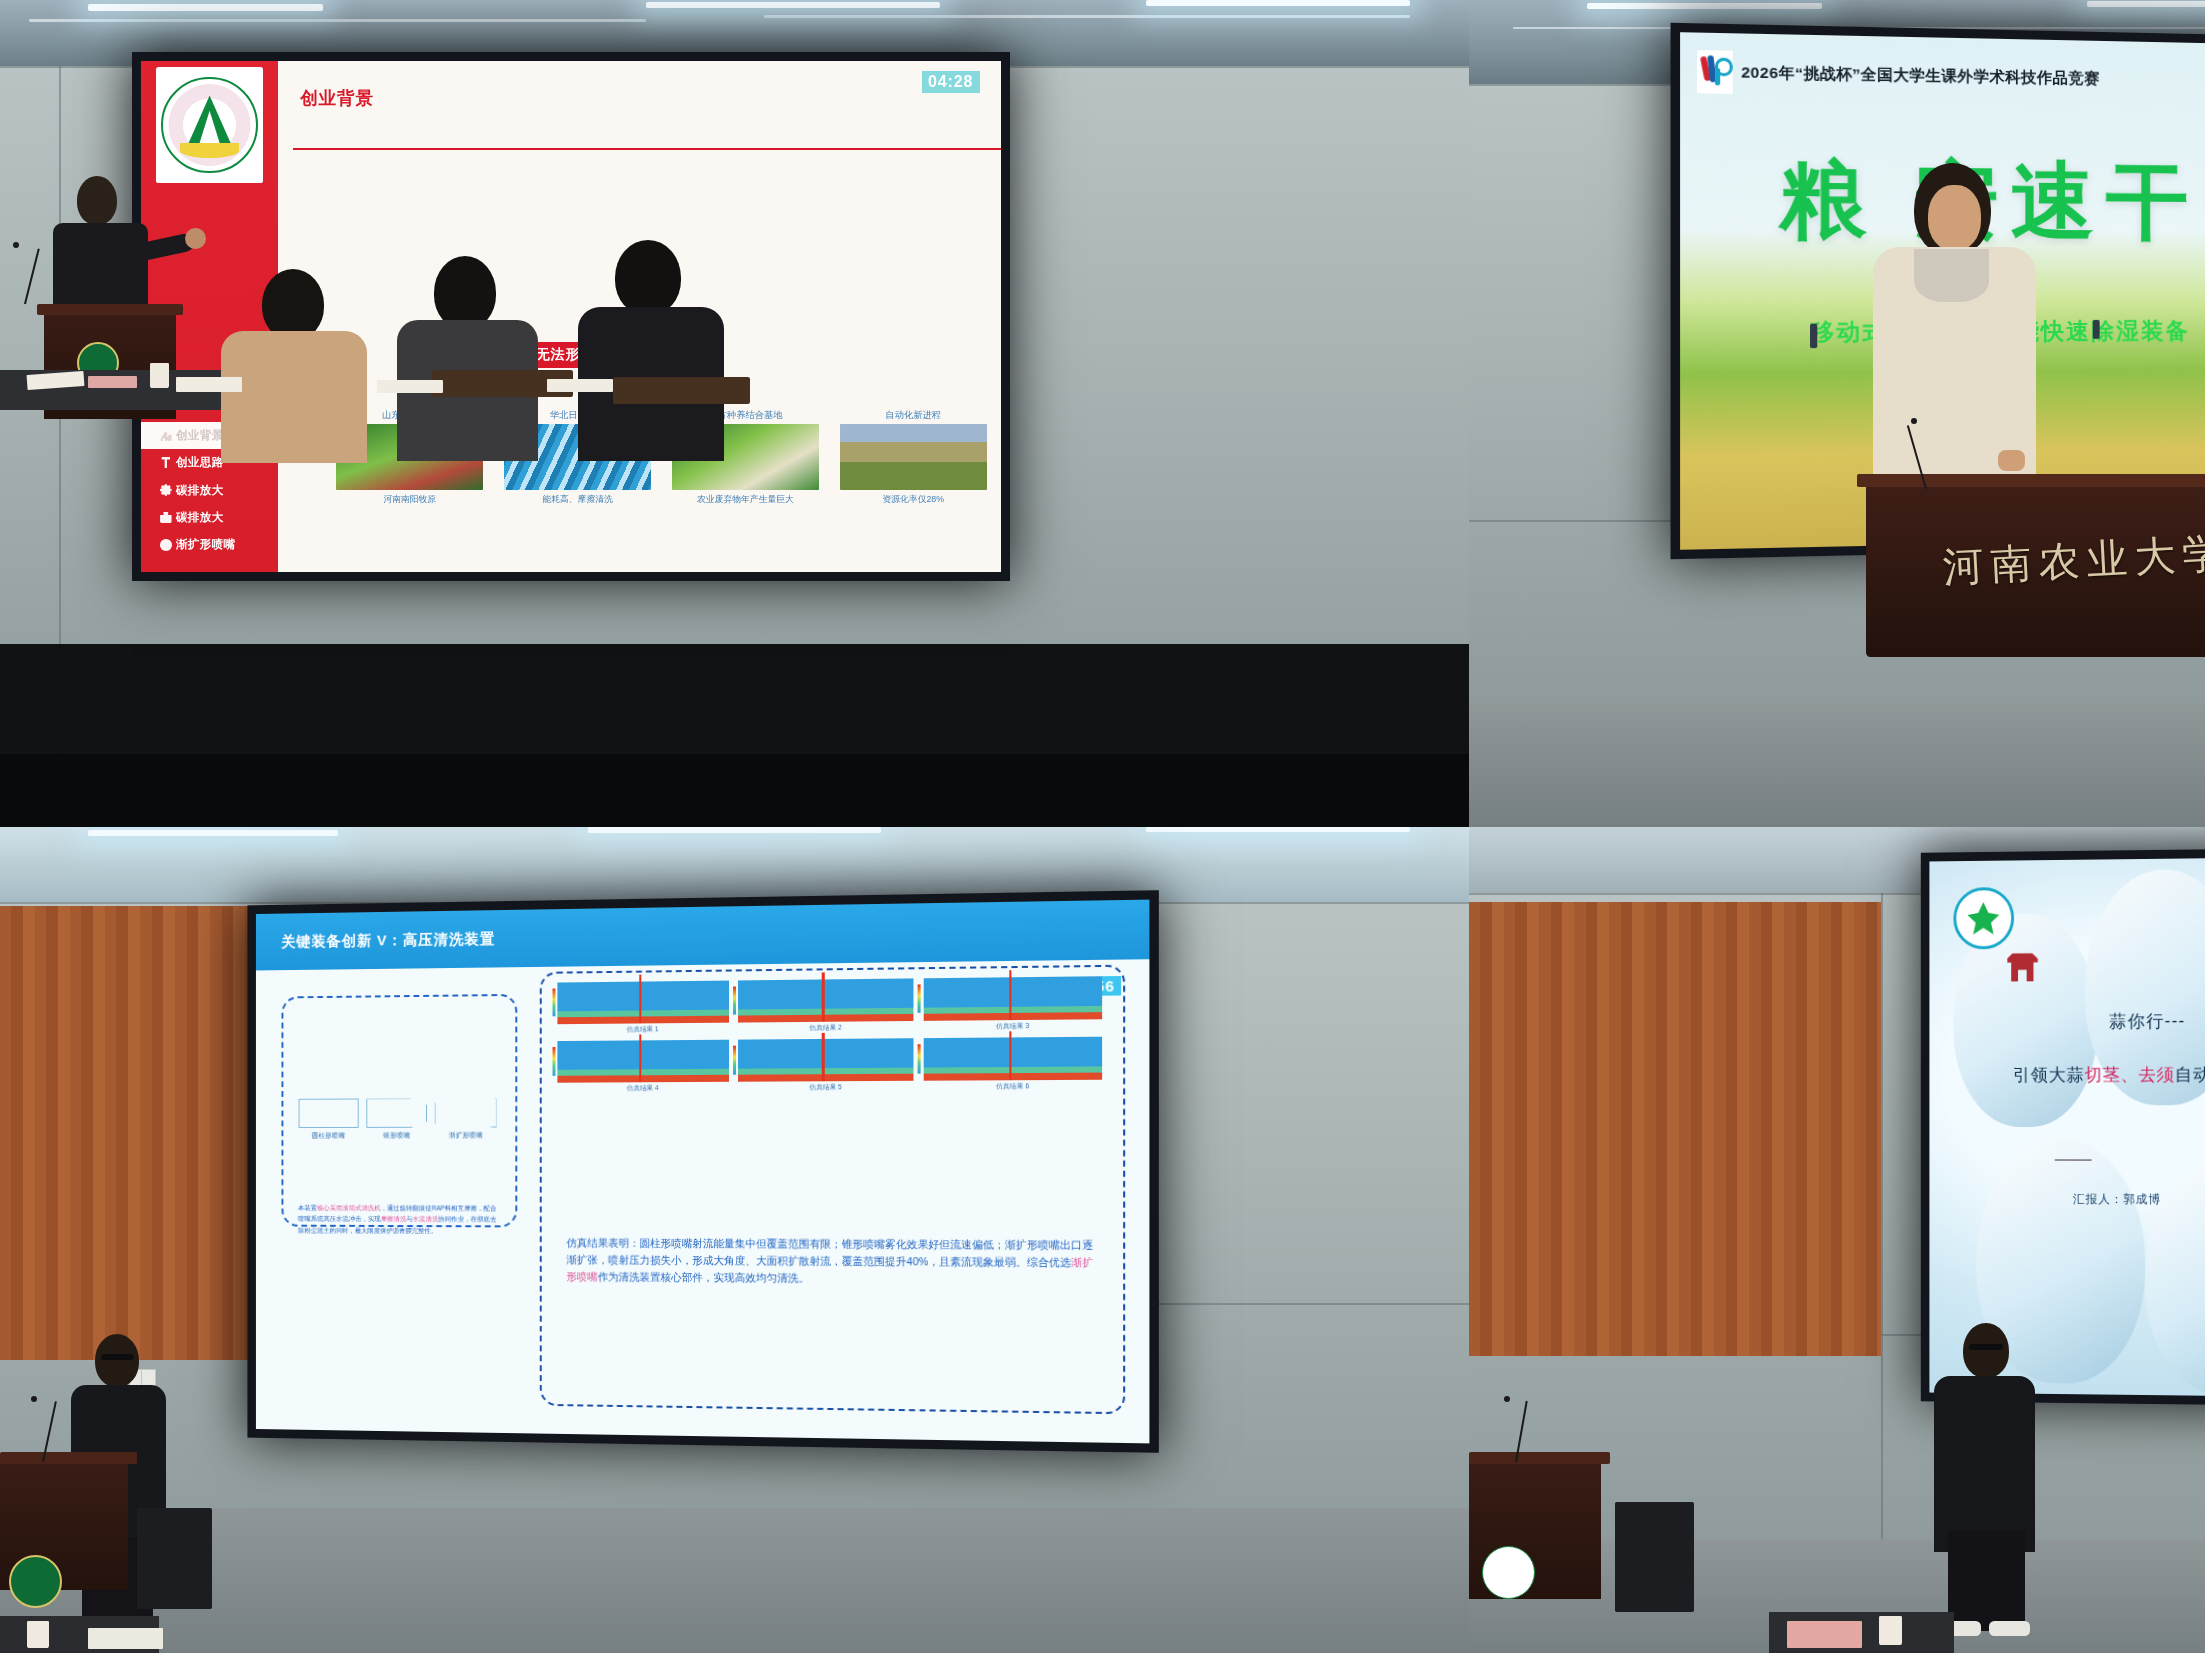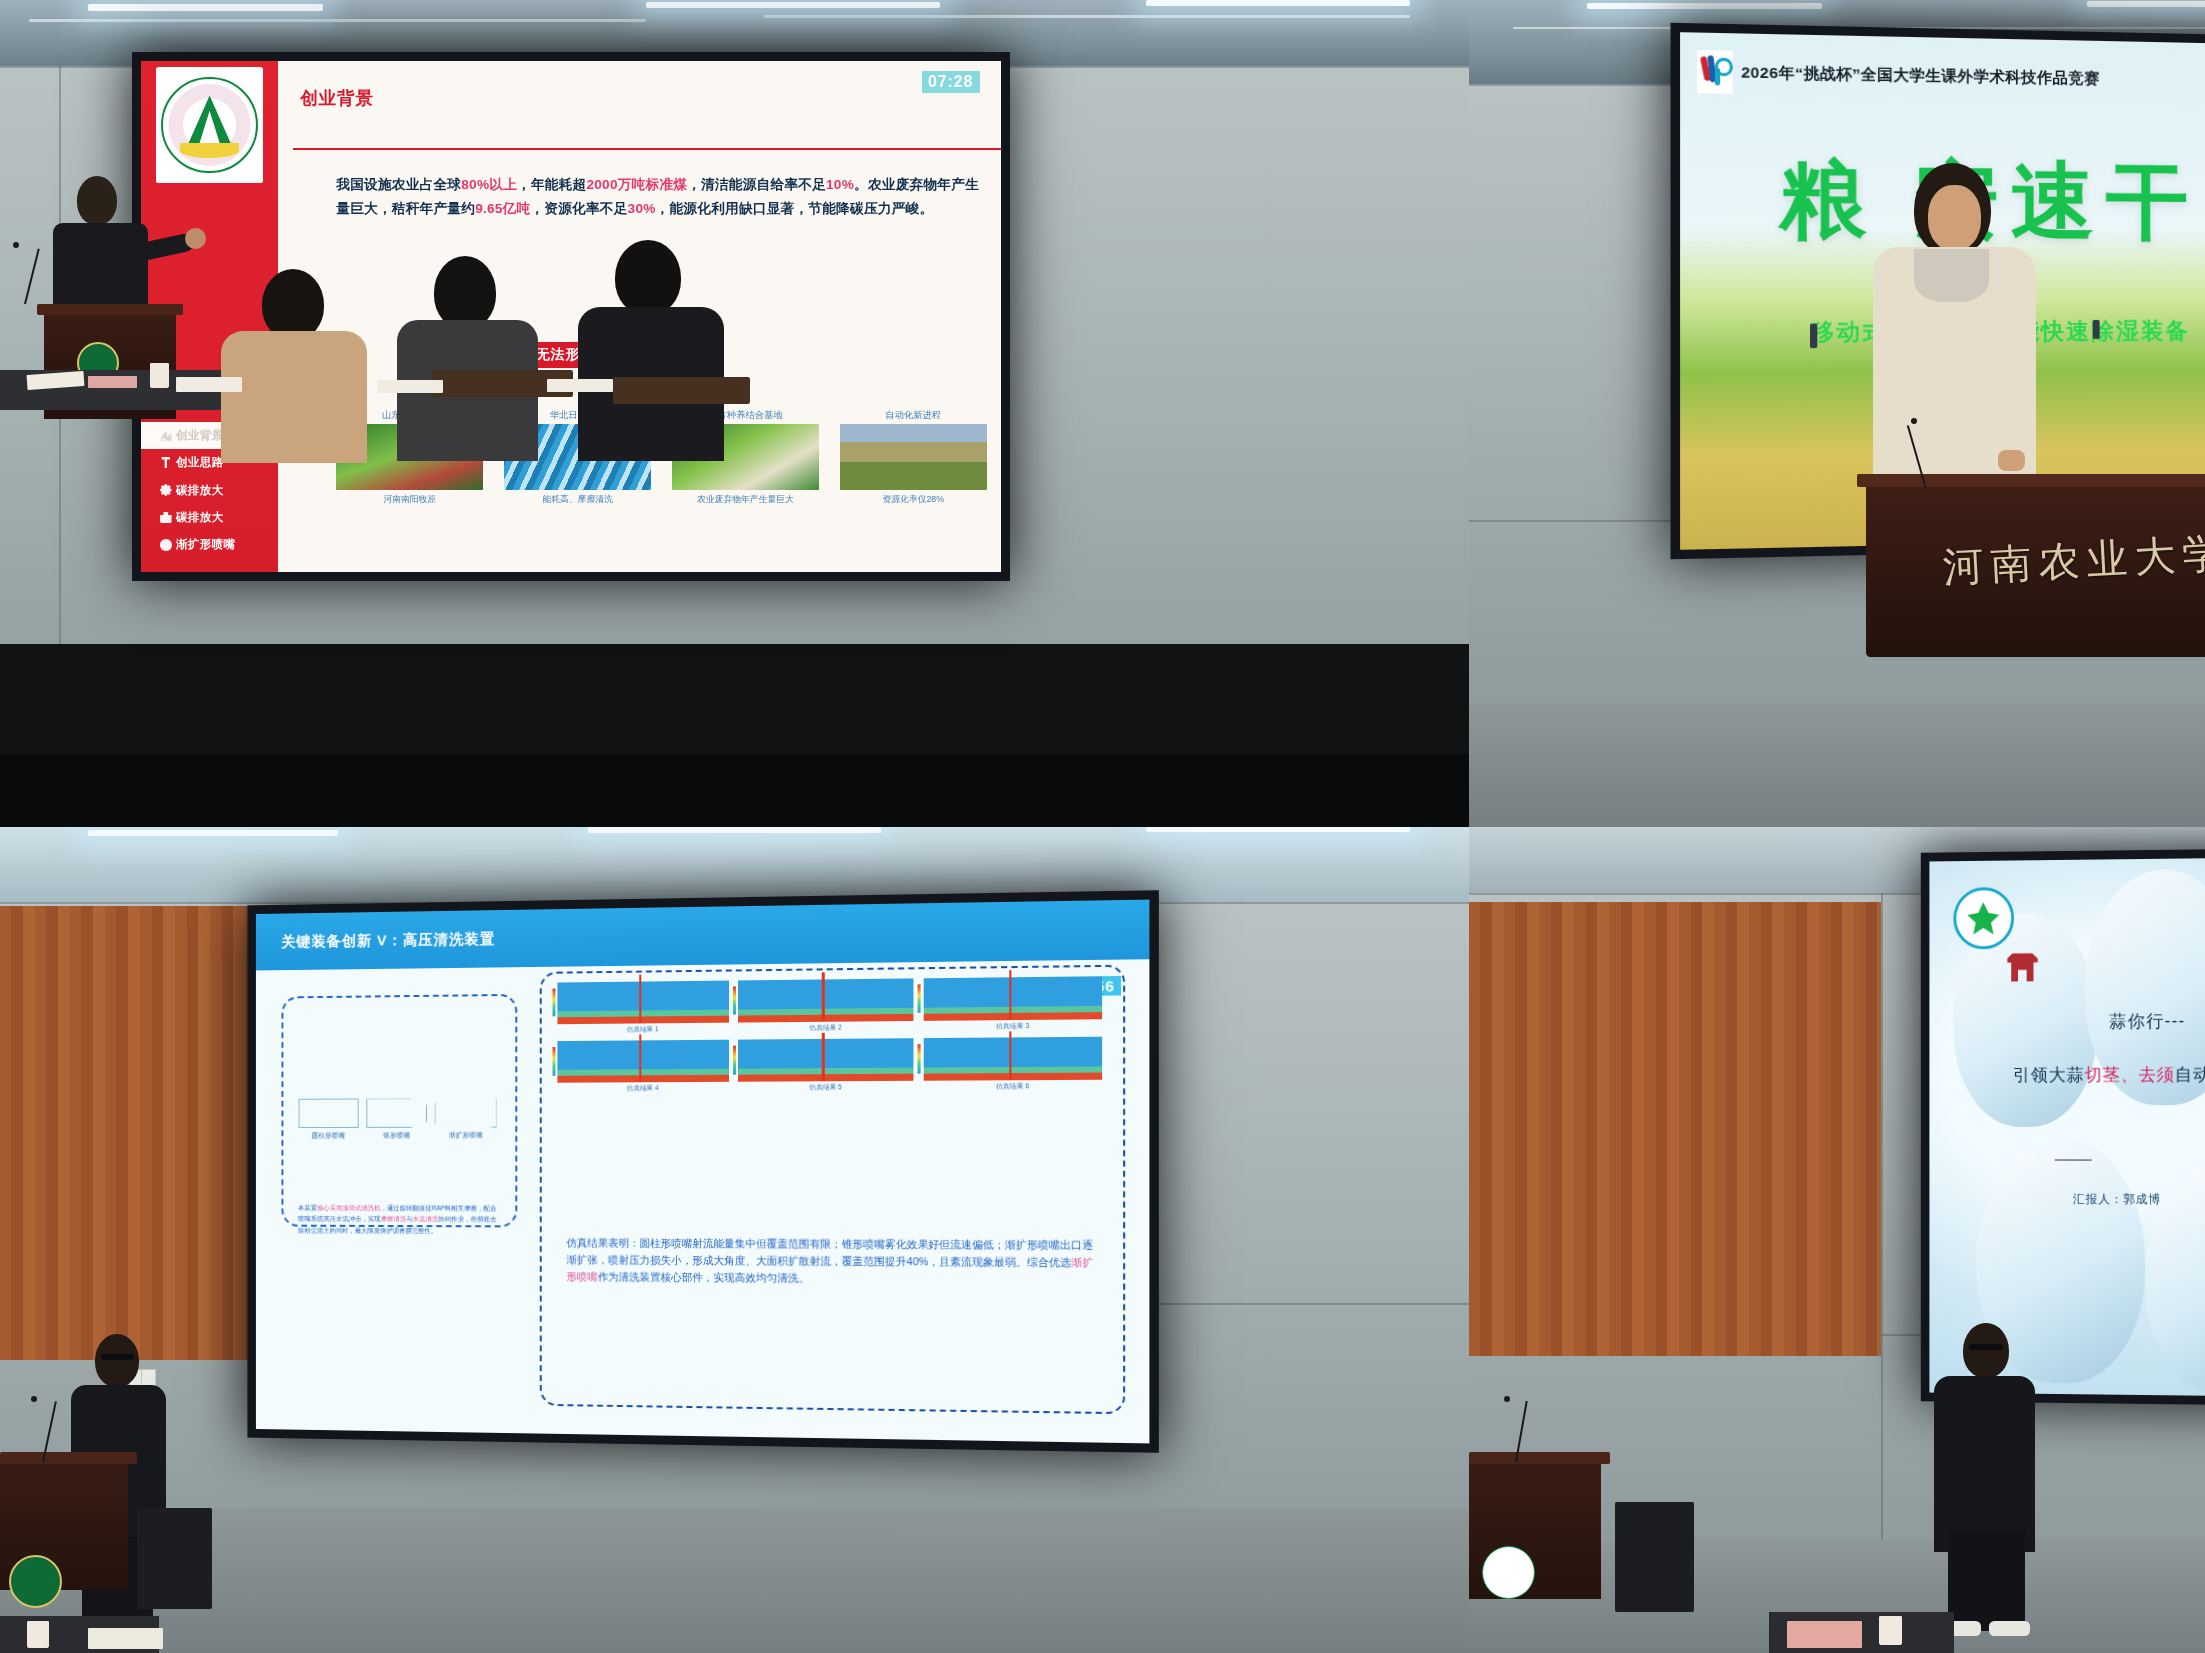--- a/index.html
+++ b/index.html
@@ -223,26 +223,23 @@
                   <span class="nv-ic globe"></span>
                   <span>渐扩形喷嘴</span>
                 </div>
               </div>
             </div>
 
             <div class="tl-body">
               <div class="tl-title-row">
                 <div class="tl-title">创业背景</div>
               </div>
-              <div class="timer" style="right:3%;top:2%;">07:28</div>
+              <div class="timer" style="right:3%;top:2%;">04:28</div>
               <div class="tl-rule"></div>
 
-              <div class="tl-para">
-                <span>我国设施农业占全球</span><span class="hi">80%以上</span><span>，年能耗超</span><span class="hi">2000万吨标准煤</span><span>，清洁能源自给率不足</span><span class="hi">10%</span><span>。农业废弃物年产生量巨大，秸秆年产量约</span><span class="hi">9.65亿吨</span><span>，资源化率不足</span><span class="hi">30%</span><span>，能源化利用缺口显著，节能降碳压力严峻。</span>
-              </div>
 
               <div class="tl-ribbon">单一技术无法形成种养-能源闭环</div>
 
               <div class="tl-cards">
                 <div class="tl-card">
                   <div class="tl-card-cap">山东寿光番茄</div>
                   <div class="tl-card-img im1"></div>
                   <div class="tl-card-sub">河南南阳牧原</div>
                 </div>
                 <div class="tl-card">

